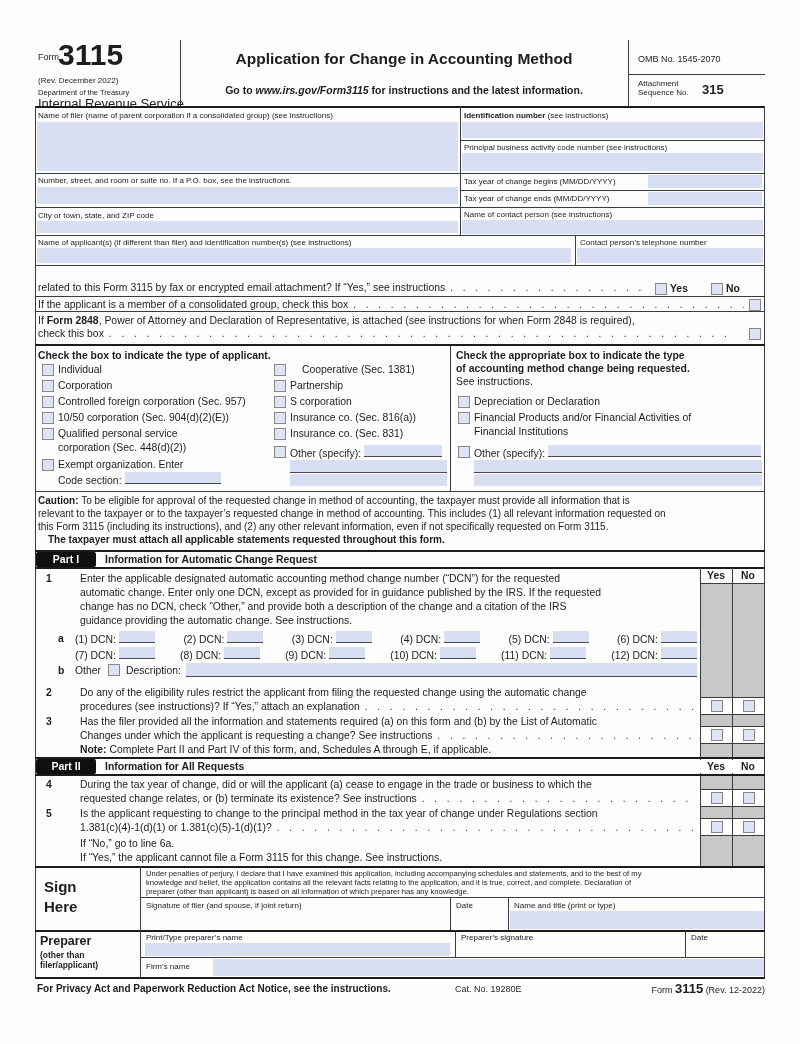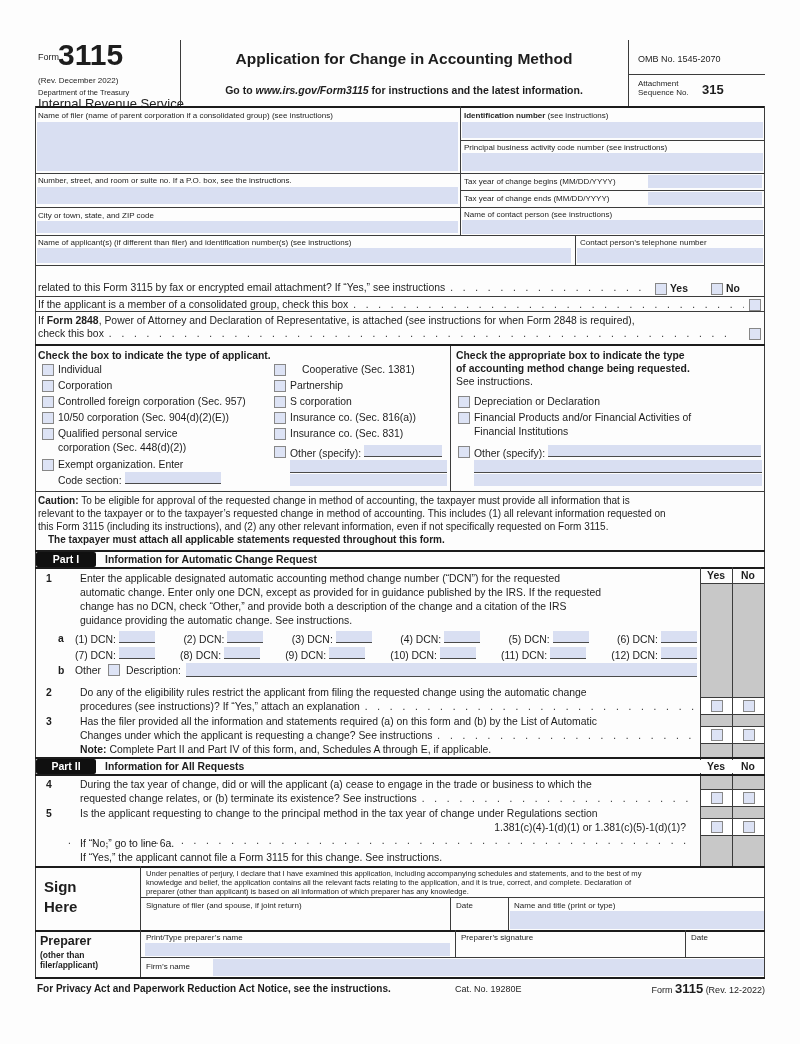--- a/index.html
+++ b/index.html
@@ -250,21 +250,21 @@
   </div>
   <div class="anscell" style="left:701px;top:789px;width:31px;height:16px;">
       <span class="cb"></span>
     </div>
   <div class="anscell" style="left:733px;top:789px;width:31px;height:16px;">
       <span class="cb"></span>
     </div>
 
   <div class="abs t10 b" style="left:46px;top:807px;">5</div>
   <div class="abs t10" style="left:80px;top:807px;">Is the applicant requesting to change to the principal method in the tax year of change under Regulations section</div>
-  <div class="line t10" style="left:69px;top:821px;width:617px;flex-direction:column;">
+  <div class="line t10" style="left:80px;top:821px;width:617px;">
     <span>1.381(c)(4)-1(d)(1) or 1.381(c)(5)-1(d)(1)?</span>
     <span class="dots">. . . . . . . . . . . . . . . . . . . . . . . . . . . . . . . . . . . . . . . . . . . . . . . . . .</span>
   </div>
   <div class="anscell" style="left:701px;top:818px;width:31px;height:16px;">
       <span class="cb"></span>
     </div>
   <div class="anscell" style="left:733px;top:818px;width:31px;height:16px;">
       <span class="cb"></span>
     </div>
   <div class="abs t10" style="left:80px;top:837px;">If “No,” go to line 6a.</div>

